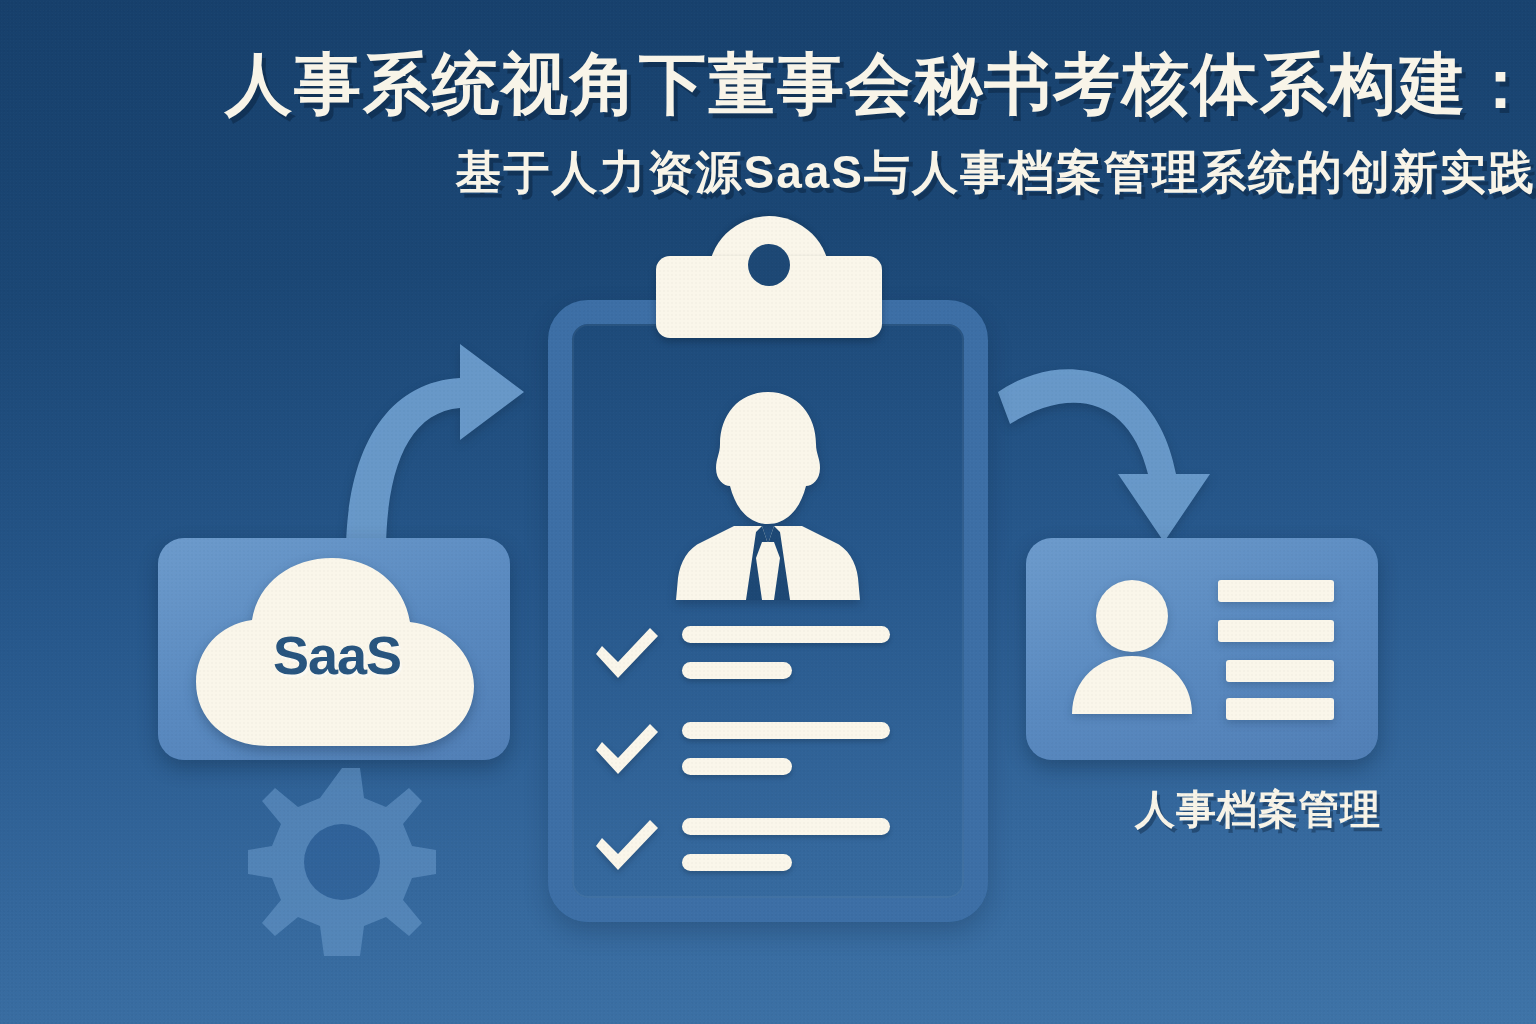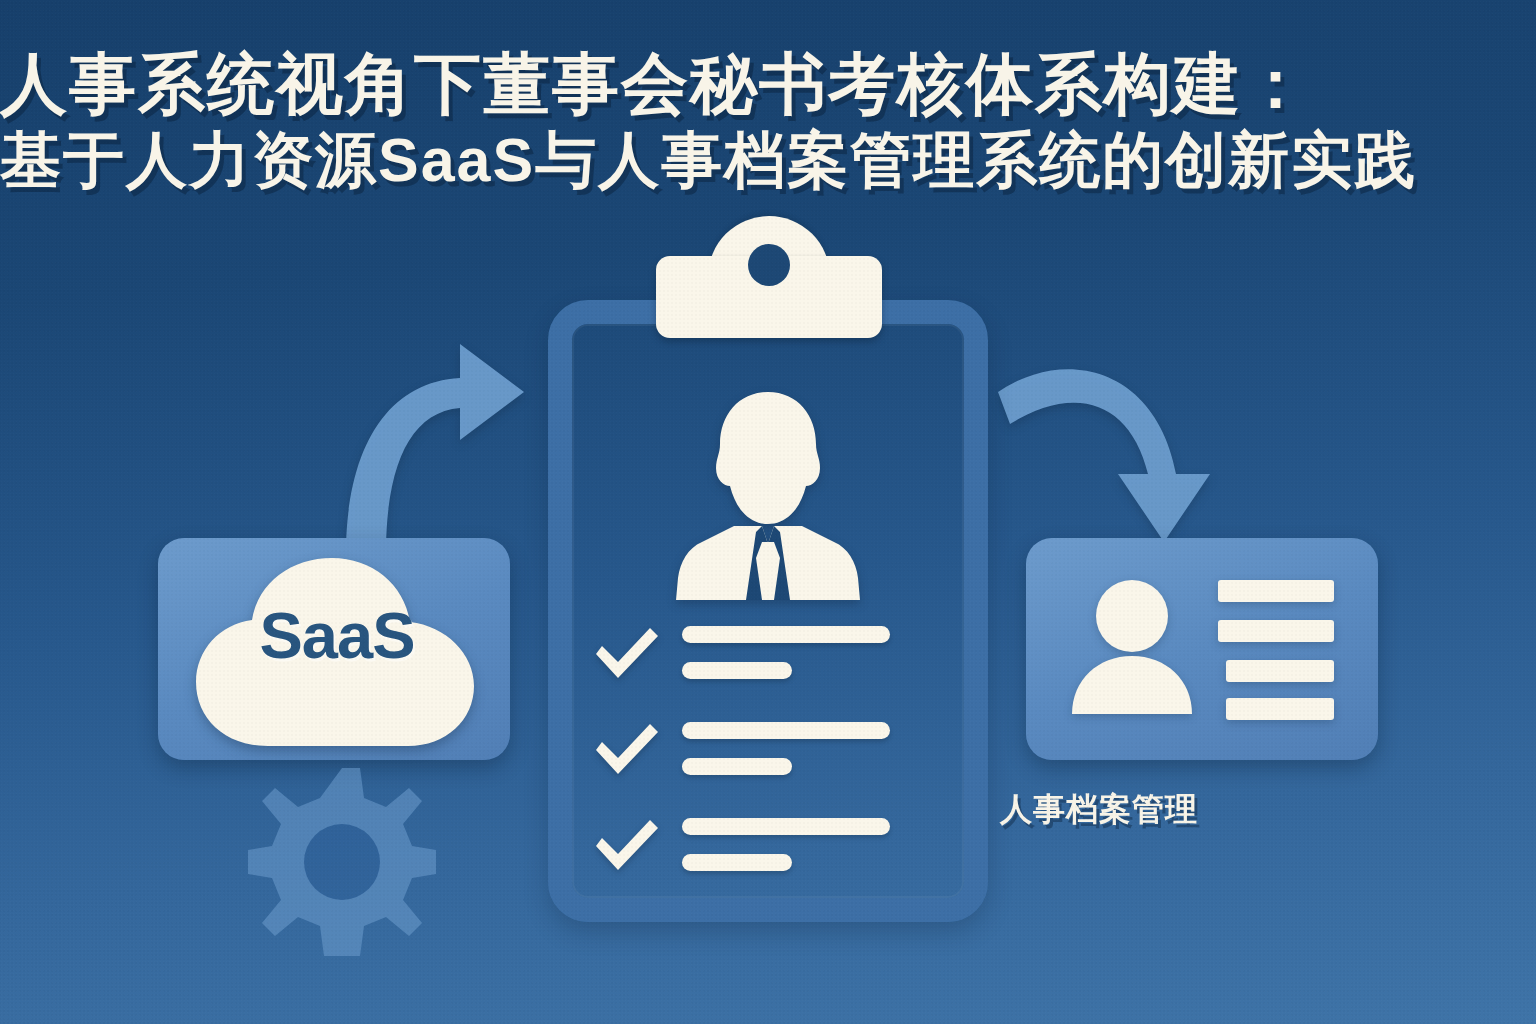--- a/index.html
+++ b/index.html
@@ -16,65 +16,65 @@
   #grain{
     position:absolute;inset:0;pointer-events:none;opacity:.20;
     background-image:
       radial-gradient(rgba(255,255,255,.08) 1px, transparent 1px),
       radial-gradient(rgba(0,0,0,.10) 1px, transparent 1px);
     background-size:3px 3px, 4px 4px;
     background-position:0 0, 2px 1px;
   }
   
   #title-block{
-    position:absolute;left:0;top:44px;width:1536px;text-align:left;
+    position:absolute;left:0;top:44px;width:1536px;text-align:right;
     z-index:6;
   }
   .title-line{
     color:#f8f4e8;font-weight:bold;letter-spacing:2px;
     text-shadow:4px 5px 0 rgba(8,28,52,.42);
     white-space:nowrap;
   }
   #title-line-1{font-size:67px;line-height:80px;}
-  #title-line-2{font-size:61px;line-height:72px;margin-top:0;}
+  #title-line-2{font-size:46px;line-height:72px;margin-top:12px;}
 
   
   .card{
     position:absolute;border-radius:26px;
     background:linear-gradient(160deg,#6d9bcc 0%,#5a8ac0 50%,#517fb6 100%);
     box-shadow:0 8px 20px rgba(7,26,48,.30);
   }
   #saas-card{left:158px;top:538px;width:352px;height:222px;}
   #idcard-card{left:1026px;top:538px;width:352px;height:222px;}
 
   
   #cloud{position:absolute;left:182px;top:556px;width:310px;height:196px;}
   #cloud svg{width:100%;height:100%;display:block;
     filter:drop-shadow(0 5px 6px rgba(10,34,60,.30));}
   #saas-text{
-    position:absolute;left:182px;top:524px;width:310px;height:196px;
+    position:absolute;left:182px;top:544px;width:310px;height:196px;
     display:flex;align-items:center;justify-content:center;
-    color:#28557f;font-size:65px;font-weight:bold;letter-spacing:-1px;
+    color:#28557f;font-size:54px;font-weight:bold;letter-spacing:-1px;
     text-shadow:2px 3px 0 rgba(255,255,255,.45);
     padding-top:26px;box-sizing:border-box;
   }
 
   
   #gear{position:absolute;left:248px;top:768px;width:188px;height:188px;opacity:.55;}
   #gear svg{width:100%;height:100%;display:block;}
 
   
   #idglyph{position:absolute;left:1060px;top:560px;width:286px;height:178px;}
   #idglyph svg{width:100%;height:100%;display:block;
     filter:drop-shadow(0 3px 4px rgba(10,34,60,.22));}
 
   
   #archive-caption{
-    position:absolute;left:1000px;top:780px;width:404px;text-align:left;
-    color:#f8f4e8;font-size:32px;line-height:58px;font-weight:bold;
+    position:absolute;left:977px;top:780px;width:404px;text-align:right;
+    color:#f8f4e8;font-size:40px;line-height:58px;font-weight:bold;
     letter-spacing:1px;text-shadow:3px 4px 0 rgba(8,28,52,.38);
   }
   #archive-caption div{white-space:nowrap;}
 
   
   #clipboard{position:absolute;left:548px;top:300px;width:440px;height:622px;}
   #clip-frame{
     position:absolute;inset:0;border-radius:40px;
     border:24px solid #3d6fa6;box-sizing:border-box;
     box-shadow:inset 0 0 0 2px rgba(255,255,255,.05),0 10px 24px rgba(7,26,48,.22);

